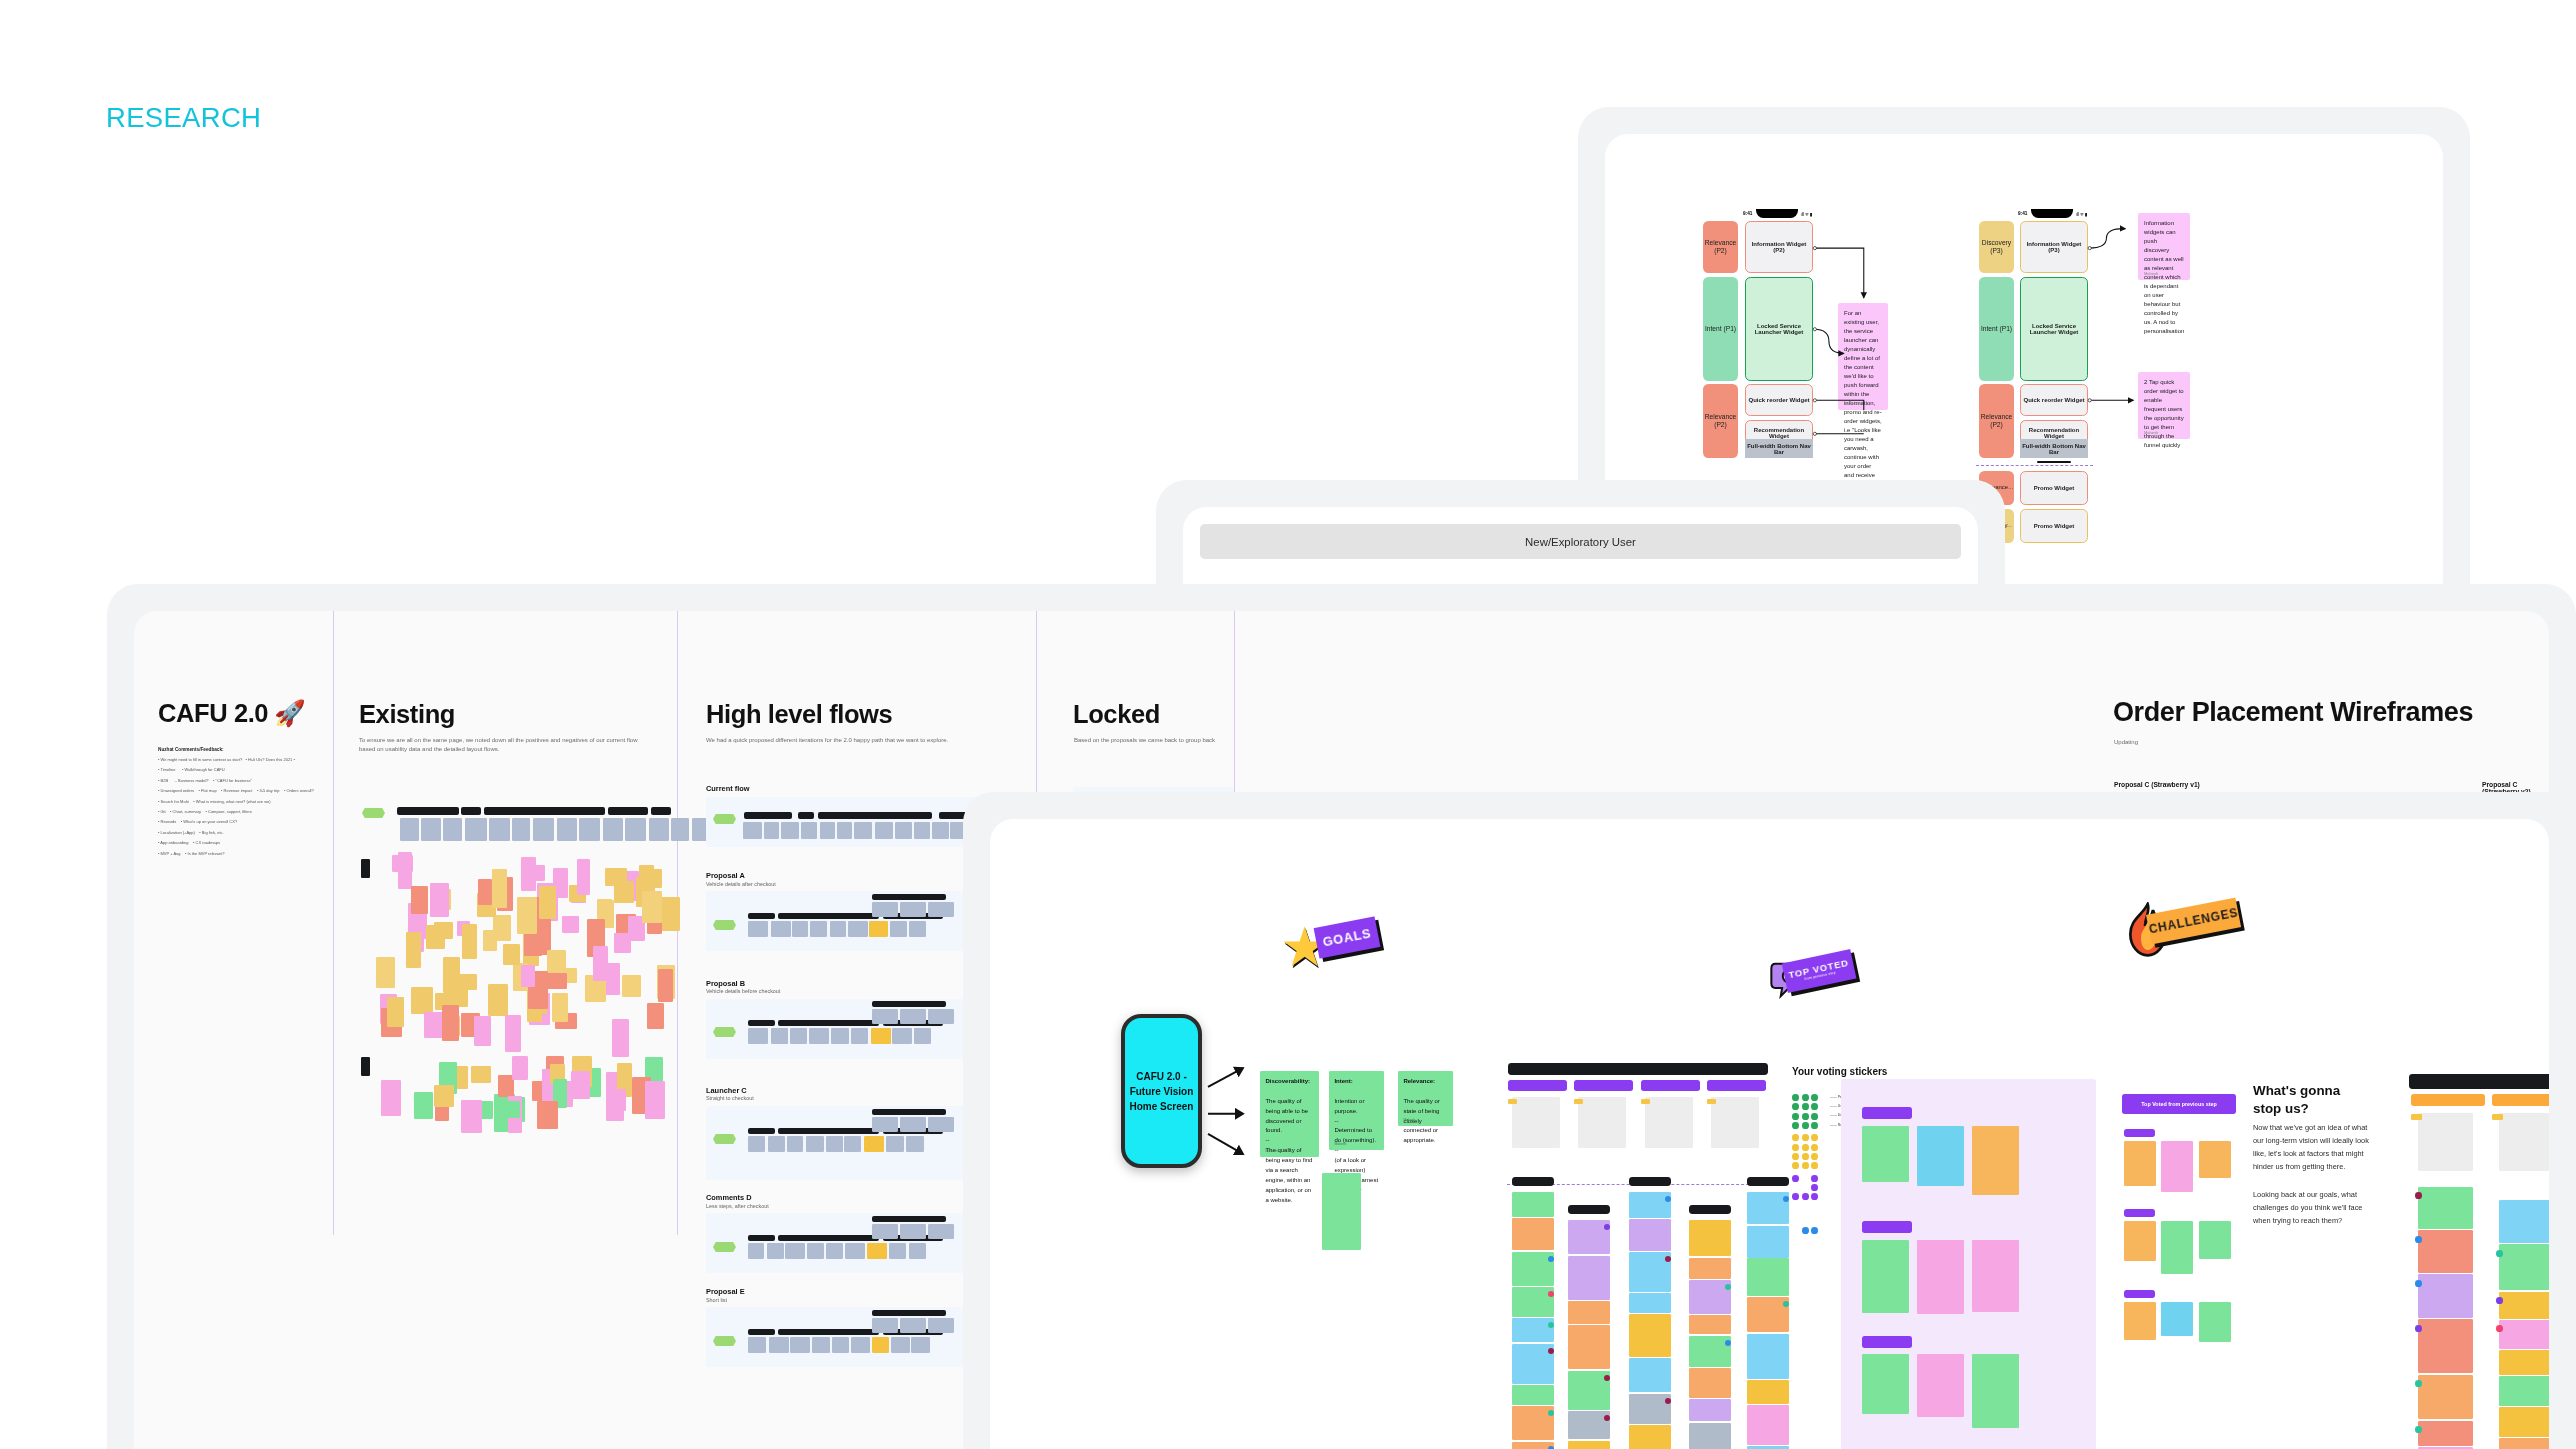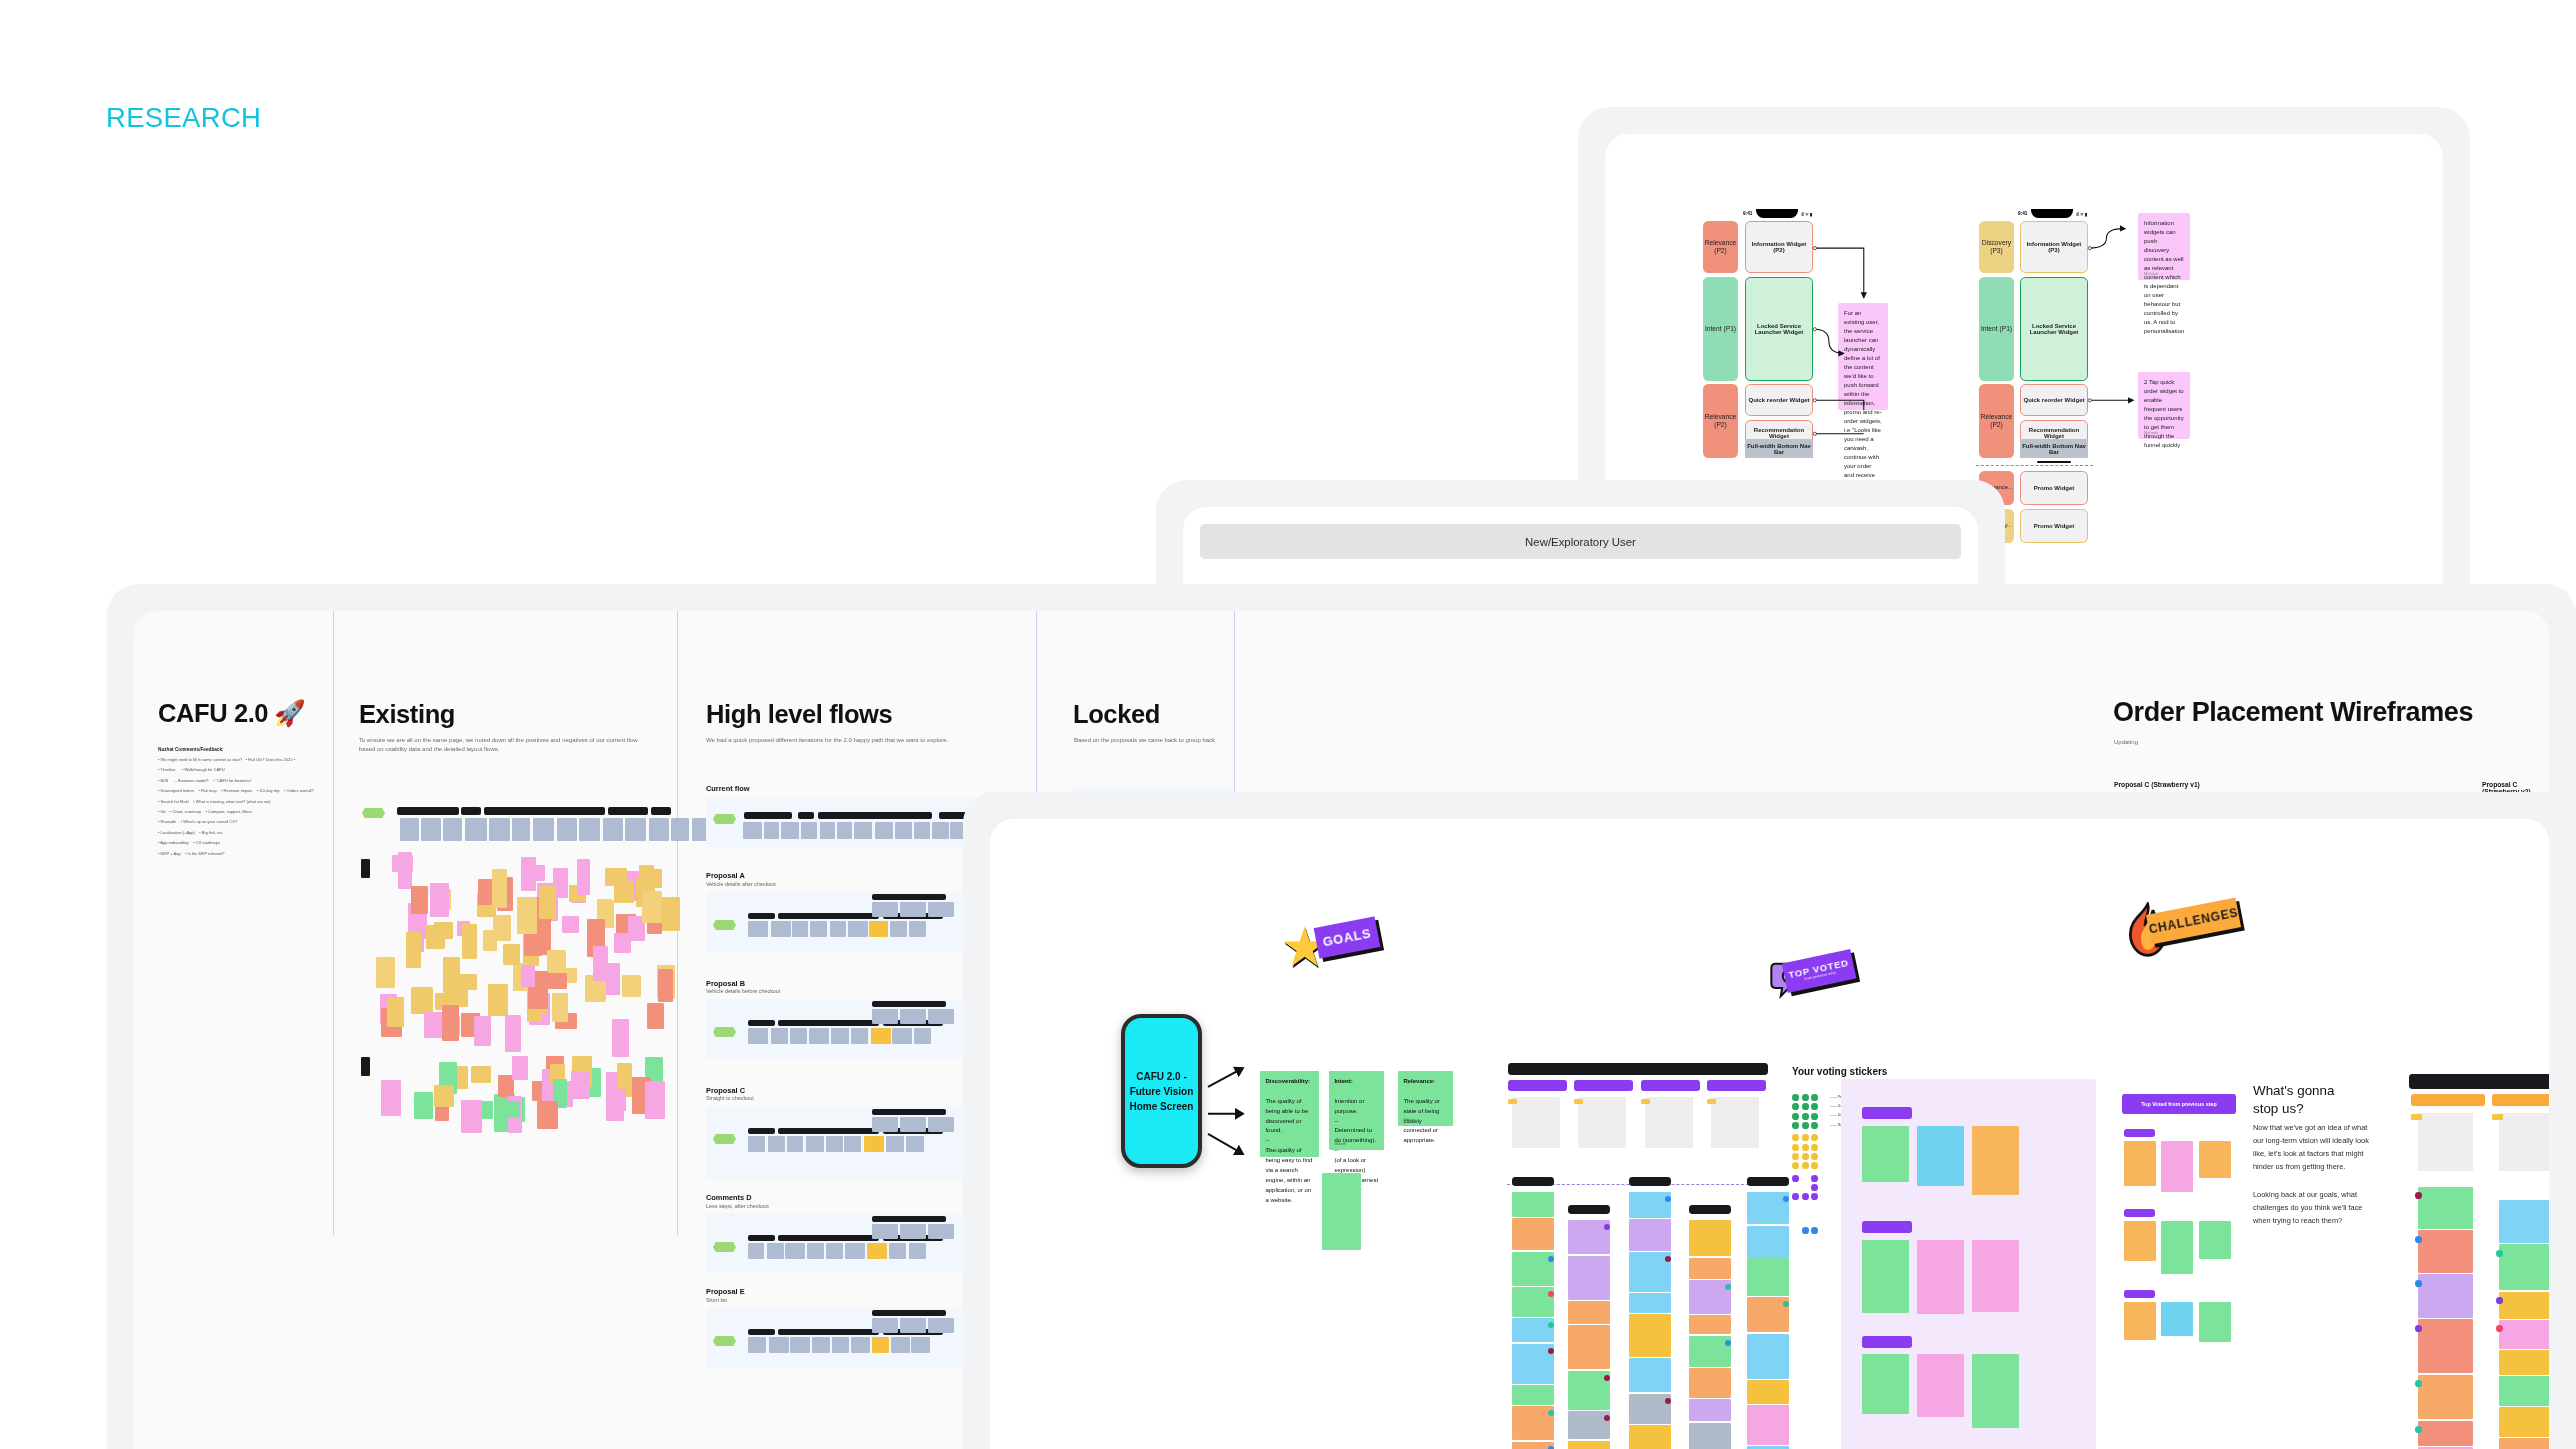--- a/index.html
+++ b/index.html
@@ -67,21 +67,21 @@
   .badge.goals { background:#8B3CF0; }
   .badge.top { background:#8B3CF0; }
   .badge.chal { background:#FBA93B; color:#1b1b1b; }
   .star { position:absolute; color:#FFC93C; filter:drop-shadow(1.3px 2px 0 #111); }
 
   .defsticky { position:absolute; background:#7BE39A; border-radius:1.3px; padding:6px 5.4px;
     font-size:6px; line-height:1.65; color:#111; }
   .defsticky b { font-weight:700; }
   .defsticky i { position:absolute; left:5.4px; bottom:2.7px; font-size:3.4px; color:#4a7a58;
     font-style:normal; }
-  .sec-h { position:absolute; font-size:13.4px; font-weight:400; color:#111; line-height:1.35; }
+  .sec-h { position:absolute; font-size:13.4px; font-weight:700; color:#111; line-height:1.35; }
   .sec-p { position:absolute; font-size:7.4px; line-height:1.75; color:#2c2c2c; }
   .vot-h { position:absolute; font-size:10px; font-weight:700; color:#111; }
   .dot { position:absolute; border-radius:50%; }
   .colhead { position:absolute; border-radius:2.7px; display:flex; align-items:center;
     justify-content:center; font-size:3.4px; color:#fff; }
   .blackhead { position:absolute; background:#17191C; border-radius:3.4px; display:flex;
     align-items:center; justify-content:center; font-size:3.4px; color:#fff; }
   .wf-title { position:absolute; font-size:27px; font-weight:700; color:#111; letter-spacing:-0.4px; }
   .wf-lab { position:absolute; font-size:6.7px; font-weight:700; color:#111; }
   .wf-band { position:absolute; background:#39B7BE; border-radius:1.3px; }
@@ -651,21 +651,21 @@
           <div class="chip" style="left:656px;top:417px;width:17px;height:16px;background:#AFBBD0;"></div>
           <div class="chip" style="left:675px;top:417px;width:20px;height:16px;background:#AFBBD0;"></div>
           <div class="chip" style="left:697px;top:417px;width:18px;height:16px;background:#AFBBD0;"></div>
           <div class="chip" style="left:717px;top:417px;width:17.4px;height:16px;background:#AFBBD0;"></div>
           <div class="chip" style="left:737px;top:417px;width:19.5px;height:16px;background:#F4C23F;"></div>
           <div class="chip" style="left:758px;top:417px;width:20px;height:16px;background:#AFBBD0;"></div>
           <div class="chip" style="left:780px;top:417px;width:17px;height:16px;background:#AFBBD0;"></div>
           <div class="chip" style="left:738px;top:398px;width:25.5px;height:14.8px;"></div>
           <div class="chip" style="left:766px;top:398px;width:25.5px;height:14.8px;"></div>
           <div class="chip" style="left:794px;top:398px;width:25.5px;height:14.8px;"></div>
-          <div class="board-h2" style="position:absolute;left:572px;top:475px;">Proposal C</div>
+          <div class="board-h2" style="position:absolute;left:572px;top:475px;">Launcher C</div>
           <div class="board-h2s" style="position:absolute;left:572px;top:484px;">Straight to checkout</div>
           <div class="flowbox" style="left:572px;top:495px;width:309px;height:74px;"></div>
           <div class="dia" style="left:579px;top:523px;"></div>
           <div class="blk" style="left:614px;top:517px;width:27px;height:6px;"></div>
           <div class="blk" style="left:644px;top:517px;width:101px;height:6px;"></div>
           <div class="blk" style="left:749px;top:517px;width:60px;height:6px;"></div>
           <div class="blk" style="left:738px;top:498px;width:74px;height:6px;"></div>
           <div class="chip" style="left:614px;top:525px;width:17.4px;height:16px;background:#AFBBD0;"></div>
           <div class="chip" style="left:634px;top:525px;width:17.4px;height:16px;background:#AFBBD0;"></div>
           <div class="chip" style="left:653px;top:525px;width:16px;height:16px;background:#AFBBD0;"></div>

